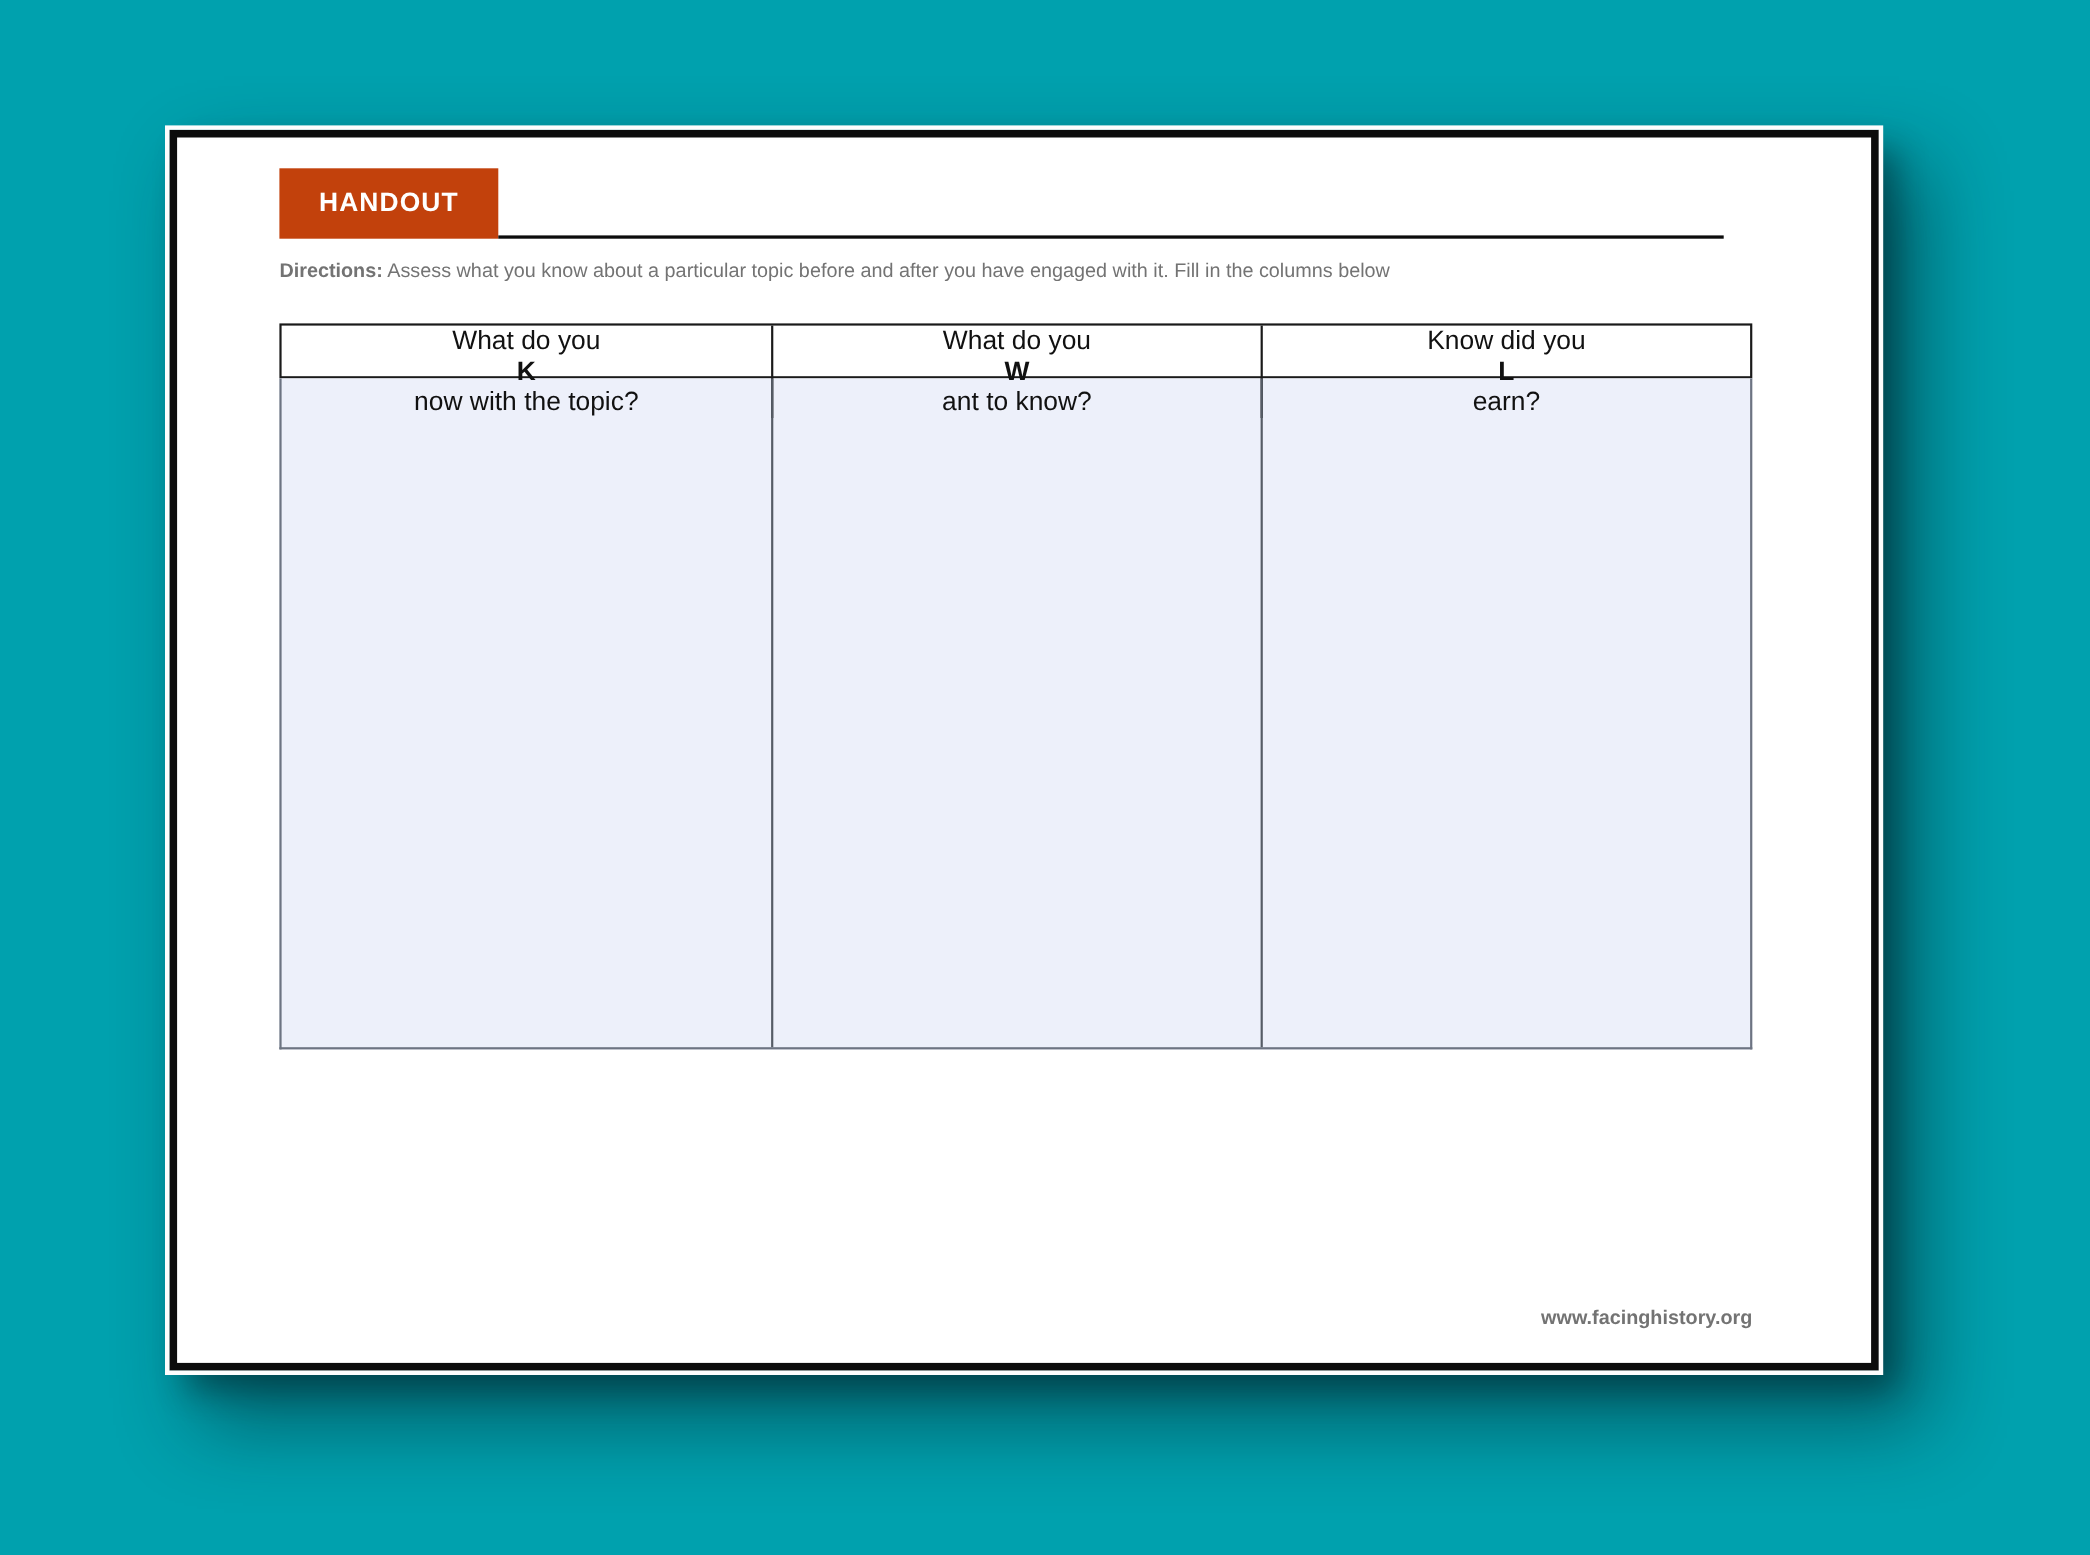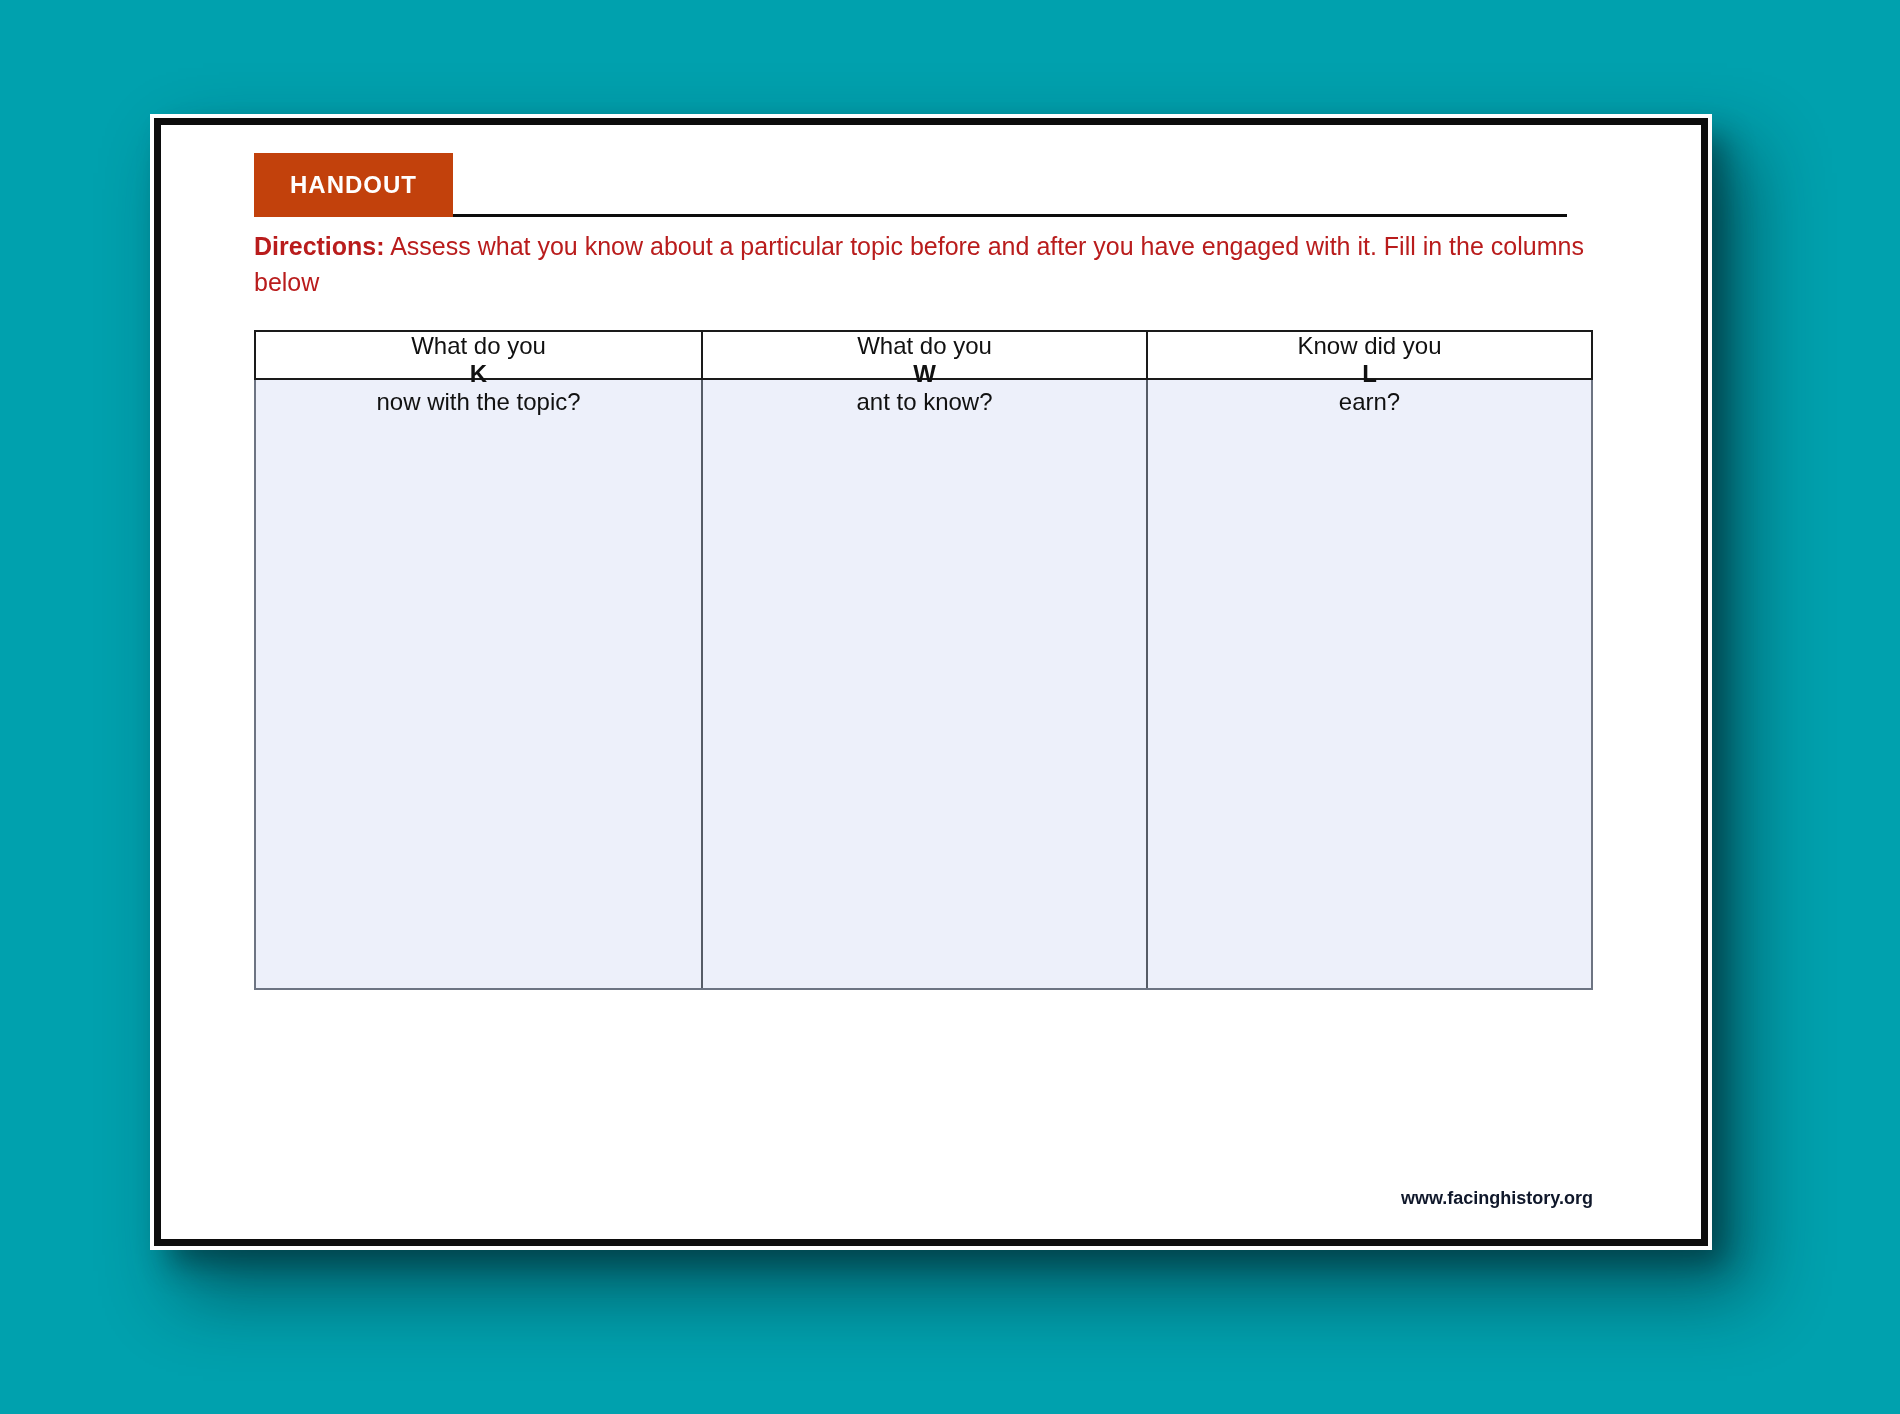--- a/index.html
+++ b/index.html
@@ -54,23 +54,23 @@
   }
   .doc-title {
     margin-top: 22px;
     font-size: 48px;
     line-height: 56px;
     font-weight: 600;
     color: #111111;
   }
   .directions {
     margin-top: 11px;
-    font-size: 25px;
+    font-size: 18px;
     line-height: 36px;
-    color: #b91c1c;
+    color: #737373;
   }
   .dir-line { display: block; }
   .dir-label { font-weight: 700; }
   .kwl-table {
     margin-top: 30px;
     width: 1339px;
   }
   .kwl-head {
     display: grid;
     grid-template-columns: 1fr 1fr 1fr;
@@ -102,21 +102,21 @@
   .kwl-body .bcell {
     border-left: 2px solid #565c66;
   }
   .kwl-body .bcell:first-child { border-left: none; }
   .footer-url {
     position: absolute;
     right: 108px;
     bottom: 30px;
     font-size: 18px;
     font-weight: 700;
-    color: #0f172a;
+    color: #737373;
   }
 </style>
 </head>
 <body>
 
 <div class="canvas">
   <div class="page">
 
     <div class="badge-row">
       <div class="badge">

